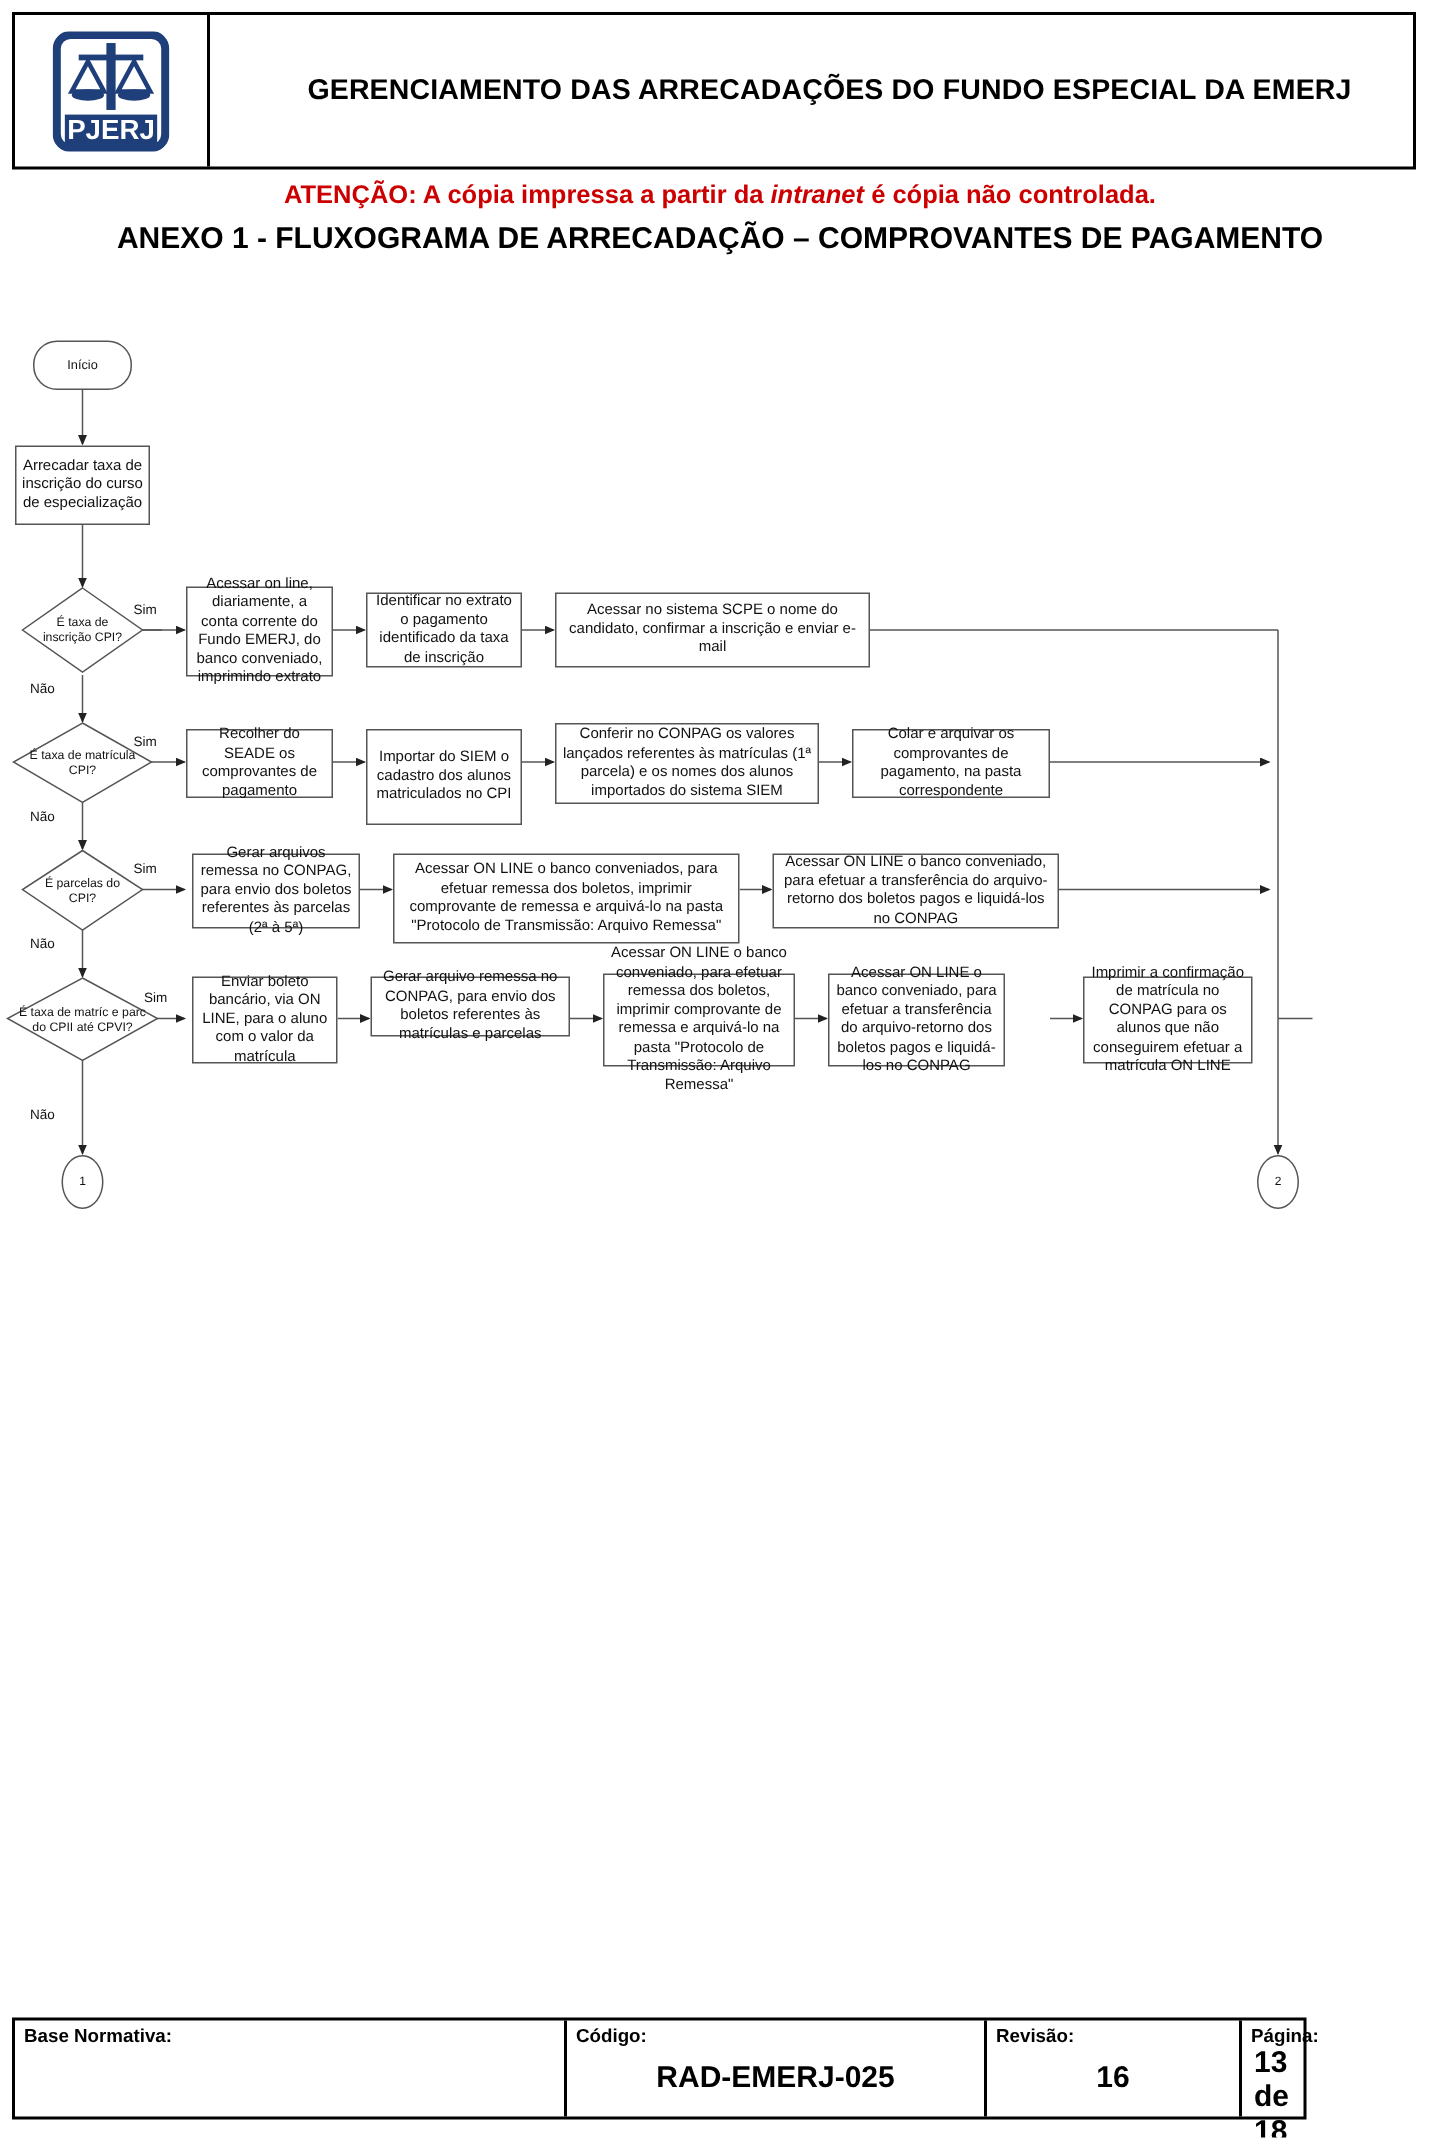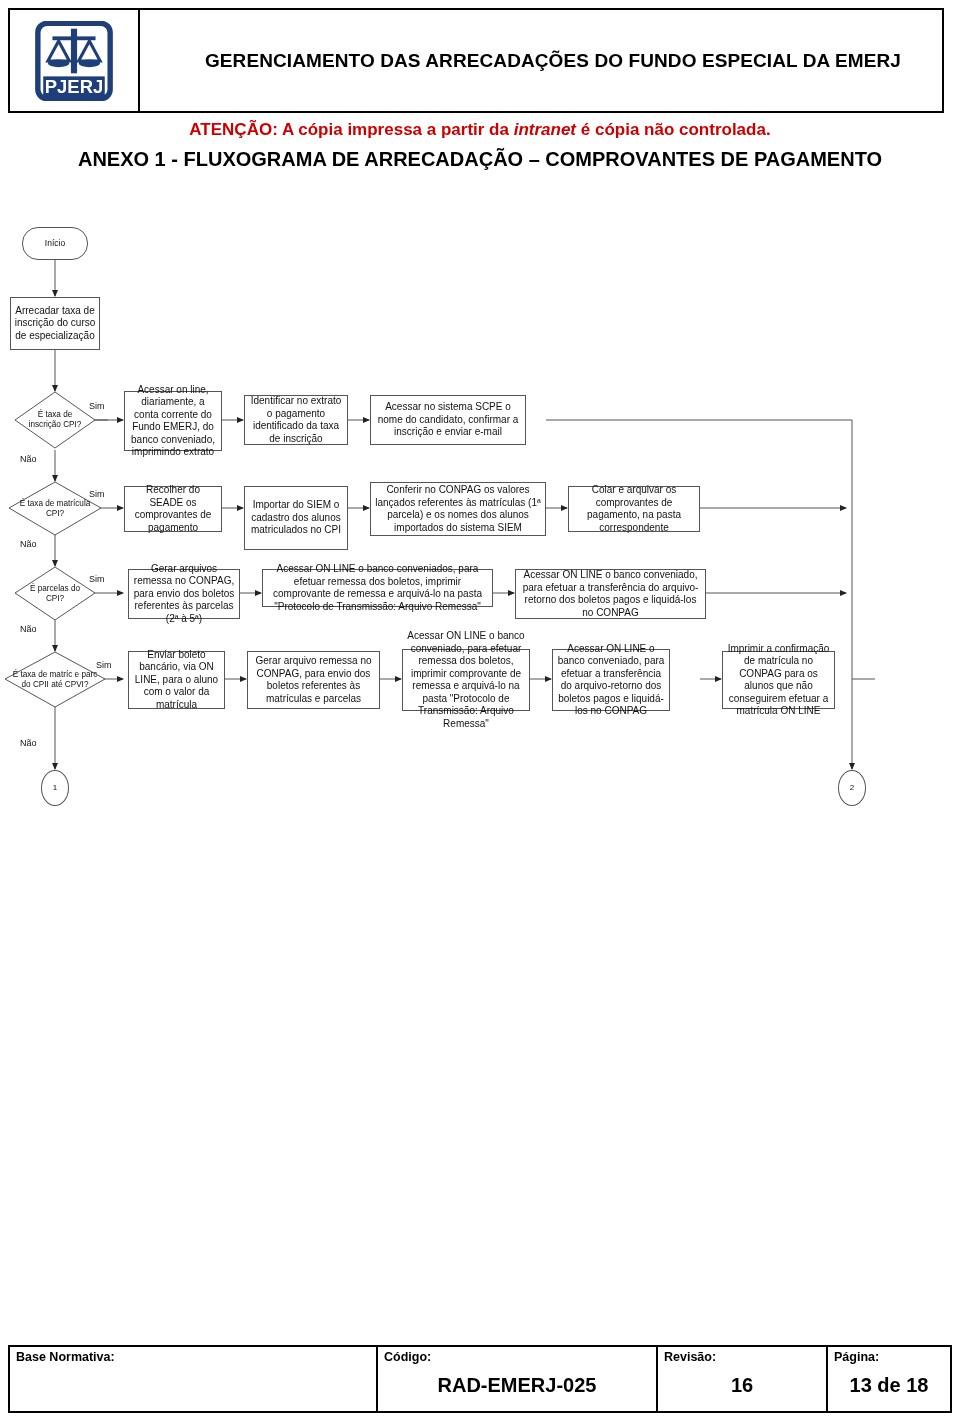--- a/index.html
+++ b/index.html
@@ -50,21 +50,21 @@
     position:absolute;left:0;top:0;width:100%;height:100%;
     display:flex;align-items:center;justify-content:center;text-align:center;
     font-size:8.2px;line-height:1.2;color:#111;padding:0 8px;box-sizing:border-box;
   }
   .edge-label{
     position:absolute;font-size:9px;color:#111;white-space:nowrap;
   }
 
   
   .footer-table{
-    position:absolute;left:8px;top:1345px;width:944px;height:68px;
+    position:absolute;left:8px;top:1345px;width:863px;height:68px;
     border:2px solid #000;box-sizing:border-box;display:flex;background:#fff;
   }
   .f-col{border-right:2px solid #000;box-sizing:border-box;display:flex;flex-direction:column;}
   .f-col:last-child{border-right:none;}
   .f-head{font-size:12.5px;font-weight:bold;color:#000;padding:3px 6px 0 6px;}
   .f-val{
     flex:1;display:flex;align-items:center;font-size:20px;font-weight:bold;color:#000;padding:0 8px 4px 8px;
   }
   .f-c1{flex:0 0 368px;}
   .f-c1 .f-val{justify-content:flex-start;}
@@ -197,51 +197,51 @@
   <div class="edge-label" style="left:20px;top:419px;">Não</div>
   <div class="edge-label" style="left:96px;top:455px;">Sim</div>
   <div class="edge-label" style="left:20px;top:533px;">Não</div>
 
   <div class="node" style="left:124px;top:186px;width:98px;height:60px;">
     <span>Acessar on line, diariamente, a conta corrente do Fundo EMERJ, do banco conveniado, imprimindo extrato</span>
   </div>
   <div class="node" style="left:244px;top:190px;width:104px;height:50px;">
     <span>Identificar no extrato o pagamento identificado da taxa de inscrição</span>
   </div>
-  <div class="node" style="left:370px;top:190px;width:156px;height:50px;">
+  <div class="node" style="left:370px;top:190px;width:210px;height:50px;">
     <span>Acessar no sistema SCPE o nome do candidato, confirmar a inscrição e enviar e-mail</span>
   </div>
 
   <div class="node" style="left:124px;top:281px;width:98px;height:46px;">
     <span>Recolher do SEADE os comprovantes de pagamento</span>
   </div>
   <div class="node" style="left:244px;top:281px;width:104px;height:64px;">
     <span>Importar do SIEM o cadastro dos alunos matriculados no CPI</span>
   </div>
   <div class="node" style="left:370px;top:277px;width:176px;height:54px;">
     <span>Conferir no CONPAG os valores lançados referentes às matrículas (1ª parcela) e os nomes dos alunos importados do sistema SIEM</span>
   </div>
   <div class="node" style="left:568px;top:281px;width:132px;height:46px;">
     <span>Colar e arquivar os comprovantes de pagamento, na pasta correspondente</span>
   </div>
 
   <div class="node" style="left:128px;top:364px;width:112px;height:50px;">
     <span>Gerar arquivos remessa no CONPAG, para envio dos boletos referentes às parcelas (2ª à 5ª)</span>
   </div>
-  <div class="node" style="left:262px;top:364px;width:231px;height:38px;">
+  <div class="node" style="left:262px;top:364px;width:231px;height:60px;">
     <span>Acessar ON LINE o banco conveniados, para efetuar remessa dos boletos, imprimir comprovante de remessa e arquivá-lo na pasta "Protocolo de Transmissão: Arquivo Remessa"</span>
   </div>
   <div class="node" style="left:515px;top:364px;width:191px;height:50px;">
     <span>Acessar ON LINE o banco conveniado, para efetuar a transferência do arquivo-retorno dos boletos pagos e liquidá-los no CONPAG</span>
   </div>
 
   <div class="node" style="left:128px;top:446px;width:97px;height:58px;">
     <span>Enviar boleto bancário, via ON LINE, para o aluno com o valor da matrícula</span>
   </div>
-  <div class="node" style="left:247px;top:446px;width:133px;height:58px;">
+  <div class="node" style="left:247px;top:446px;width:133px;height:40px;">
     <span>Gerar arquivo remessa no CONPAG, para envio dos boletos referentes às matrículas e parcelas</span>
   </div>
   <div class="node" style="left:402px;top:444px;width:128px;height:62px;">
     <span>Acessar ON LINE o banco conveniado, para efetuar remessa dos boletos, imprimir comprovante de remessa e arquivá-lo na pasta "Protocolo de Transmissão: Arquivo Remessa"</span>
   </div>
   <div class="node" style="left:552px;top:444px;width:118px;height:62px;">
     <span>Acessar ON LINE o banco conveniado, para efetuar a transferência do arquivo-retorno dos boletos pagos e liquidá-los no CONPAG</span>
   </div>
   <div class="node" style="left:722px;top:446px;width:113px;height:58px;">
     <span>Imprimir a confirmação de matrícula no CONPAG para os alunos que não conseguirem efetuar a matrícula ON LINE</span>

